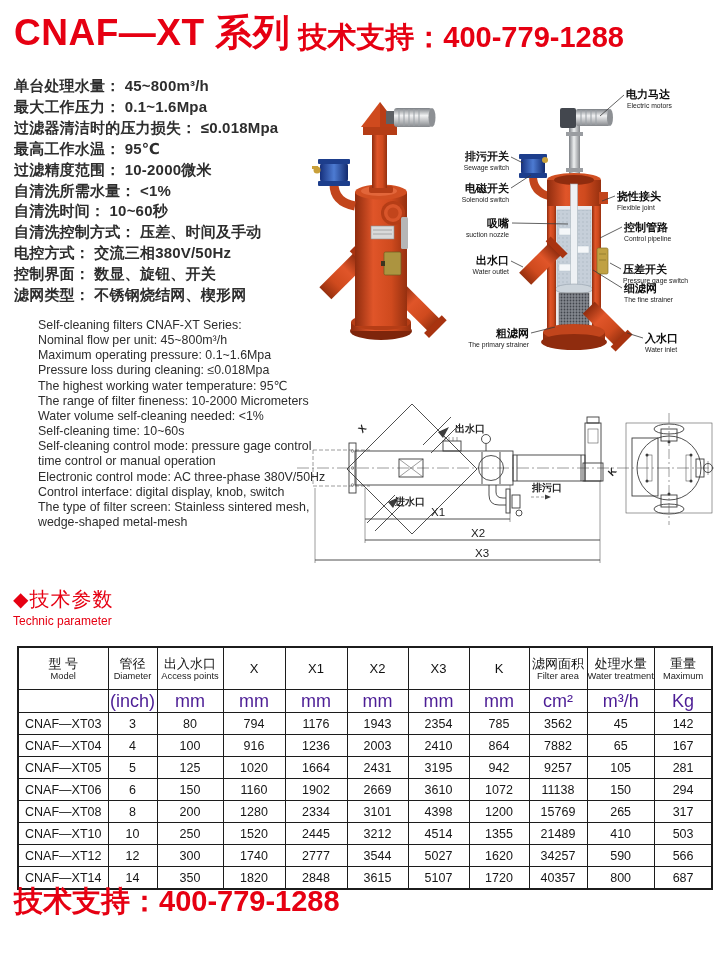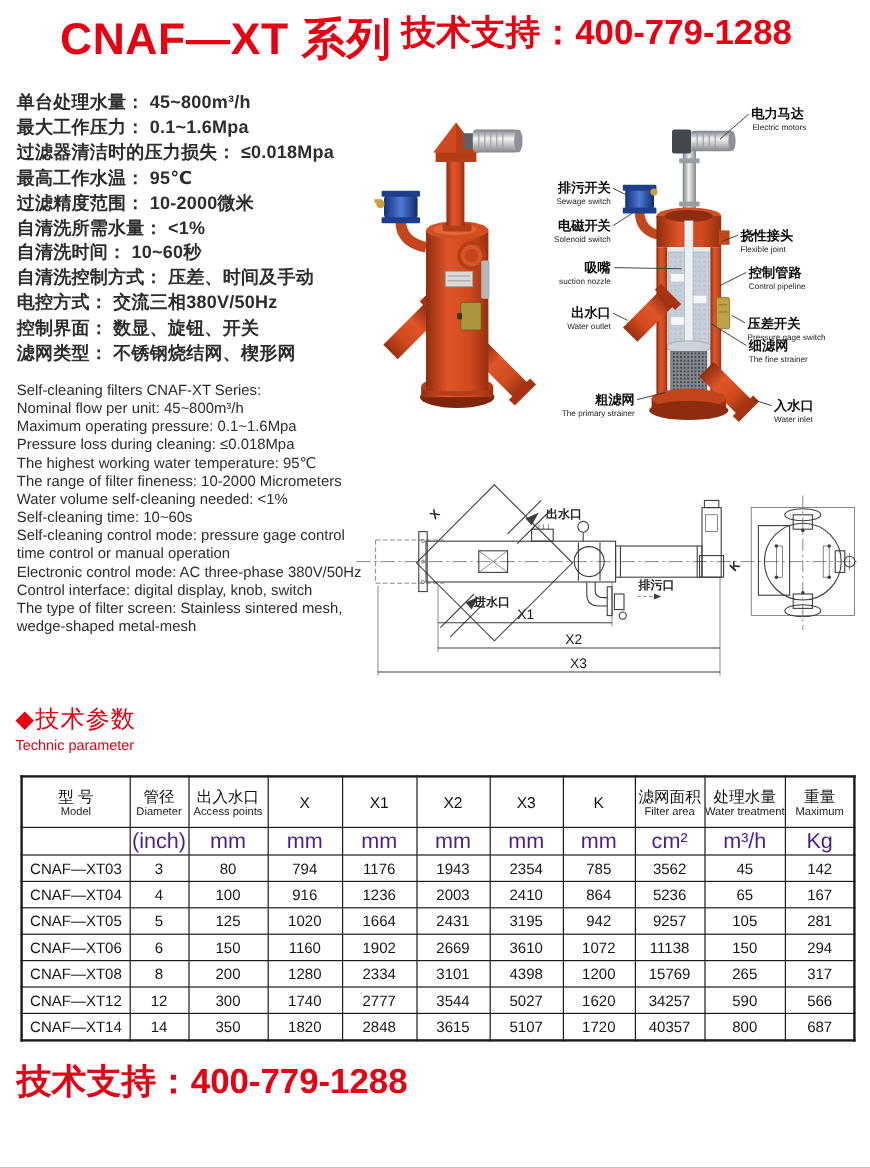--- a/index.html
+++ b/index.html
@@ -1,27 +1,27 @@
 <!DOCTYPE html>
 <html><head>
 <meta charset="utf-8">
 <style>
   :root{ --red:#e60012; --ink:#1c1c1c; }
   html,body{margin:0;padding:0;background:#9a9a9a;}
   .page{position:relative;width:725px;height:973px;margin:0 auto;background:#ffffff;overflow:hidden;
         font-family:"Liberation Sans","DejaVu Sans",sans-serif;color:#2e2e2e;}
   
-  .title{position:absolute;left:14px;top:8px;display:flex;align-items:flex-start;gap:8px;white-space:nowrap;margin-left:36px;}
+  .title{position:absolute;left:14px;top:8px;display:flex;align-items:flex-end;gap:8px;white-space:nowrap;}
   .t1{font-size:37px;font-weight:800;color:var(--red);letter-spacing:0.5px;}
   .t2{font-size:29px;font-weight:700;color:var(--red);}
   
   .specs-cn{position:absolute;left:14px;top:76px;}
   .spec-line-cn{font-size:15px;line-height:20.9px;font-weight:600;color:#2d2d2d;letter-spacing:0.2px;white-space:nowrap;}
   .specs-en{position:absolute;left:14px;top:318px;}
-  .spec-line-en{font-size:12.4px;line-height:15.15px;font-weight:500;color:#2d2d2d;white-space:nowrap;}
+  .spec-line-en{font-size:12.4px;line-height:15.15px;font-weight:500;color:#2d2d2d;white-space:nowrap;margin-left:24px;}
   
   .illus{position:absolute;left:293px;top:80px;width:432px;height:292px;}
   .drawing{position:absolute;left:295px;top:385px;width:430px;height:200px;}
   svg{font-family:"Liberation Sans","DejaVu Sans",sans-serif;}
   .cb{font-size:11px;font-weight:700;fill:#0d0d0d;}
   .ce{font-size:6.8px;fill:#222;font-weight:400;}
   .cl{stroke:#3a3a3a;stroke-width:0.8;fill:none;}
   .dw{stroke:#3c3c3c;stroke-width:0.9;fill:none;}
   .dwthin{stroke:#4a4a4a;stroke-width:0.55;fill:none;}
   .dlab{font-size:10px;fill:#222;font-weight:600;}
@@ -427,21 +427,21 @@
         </tr>
         <tr>
           <td>CNAF—XT04</td>
           <td>4</td>
           <td>100</td>
           <td>916</td>
           <td>1236</td>
           <td>2003</td>
           <td>2410</td>
           <td>864</td>
-          <td>5236</td>
+          <td>7882</td>
           <td>65</td>
           <td>167</td>
         </tr>
         <tr>
           <td>CNAF—XT05</td>
           <td>5</td>
           <td>125</td>
           <td>1020</td>
           <td>1664</td>
           <td>2431</td>
@@ -471,20 +471,33 @@
           <td>1280</td>
           <td>2334</td>
           <td>3101</td>
           <td>4398</td>
           <td>1200</td>
           <td>15769</td>
           <td>265</td>
           <td>317</td>
         </tr>
         <tr>
+          <td>CNAF—XT10</td>
+          <td>10</td>
+          <td>250</td>
+          <td>1520</td>
+          <td>2445</td>
+          <td>3212</td>
+          <td>4514</td>
+          <td>1355</td>
+          <td>21489</td>
+          <td>410</td>
+          <td>503</td>
+        </tr>
+        <tr>
           <td>CNAF—XT12</td>
           <td>12</td>
           <td>300</td>
           <td>1740</td>
           <td>2777</td>
           <td>3544</td>
           <td>5027</td>
           <td>1620</td>
           <td>34257</td>
           <td>590</td>

